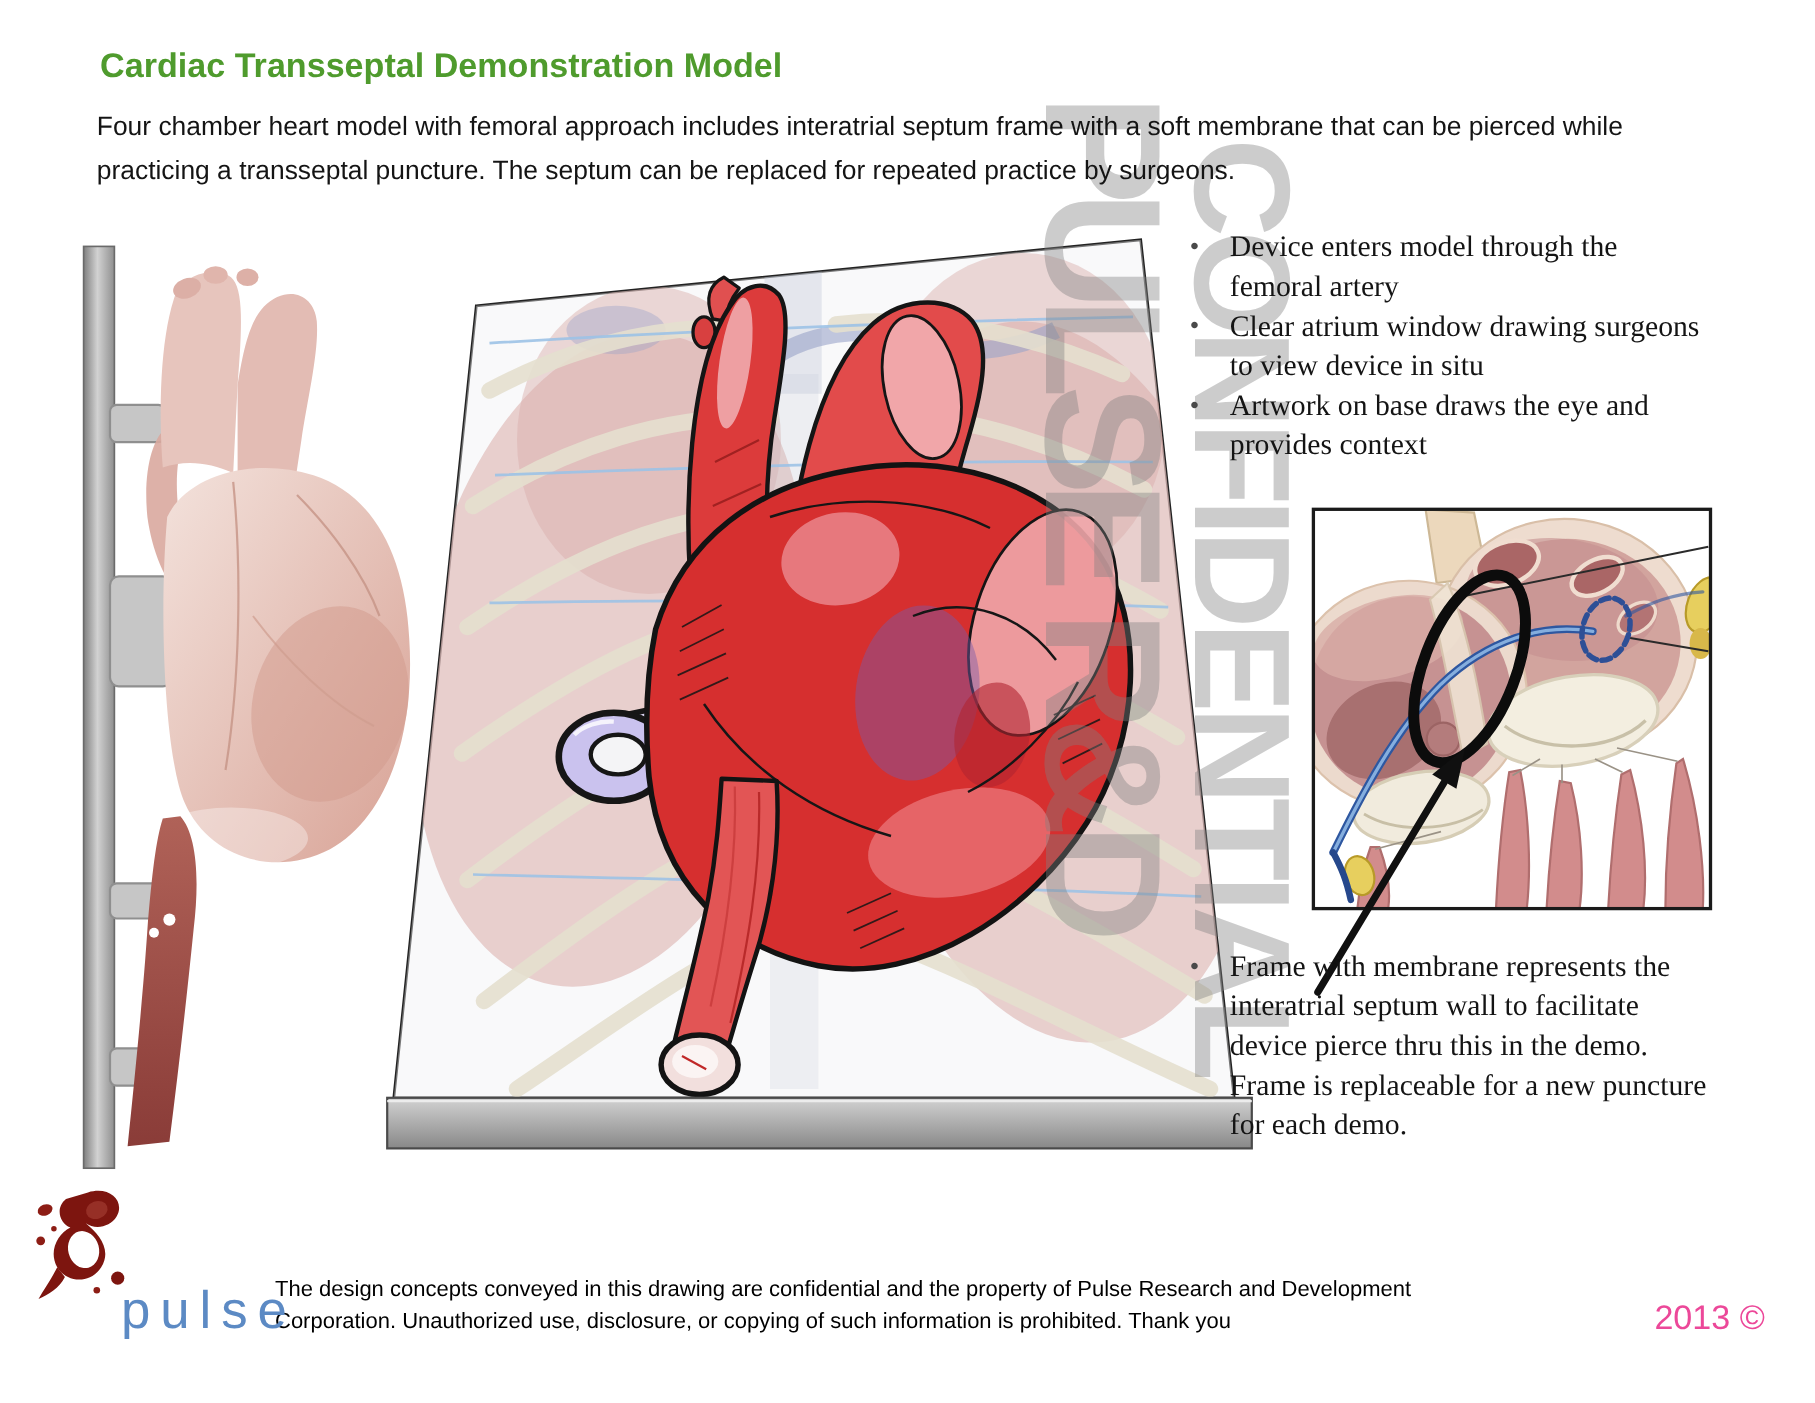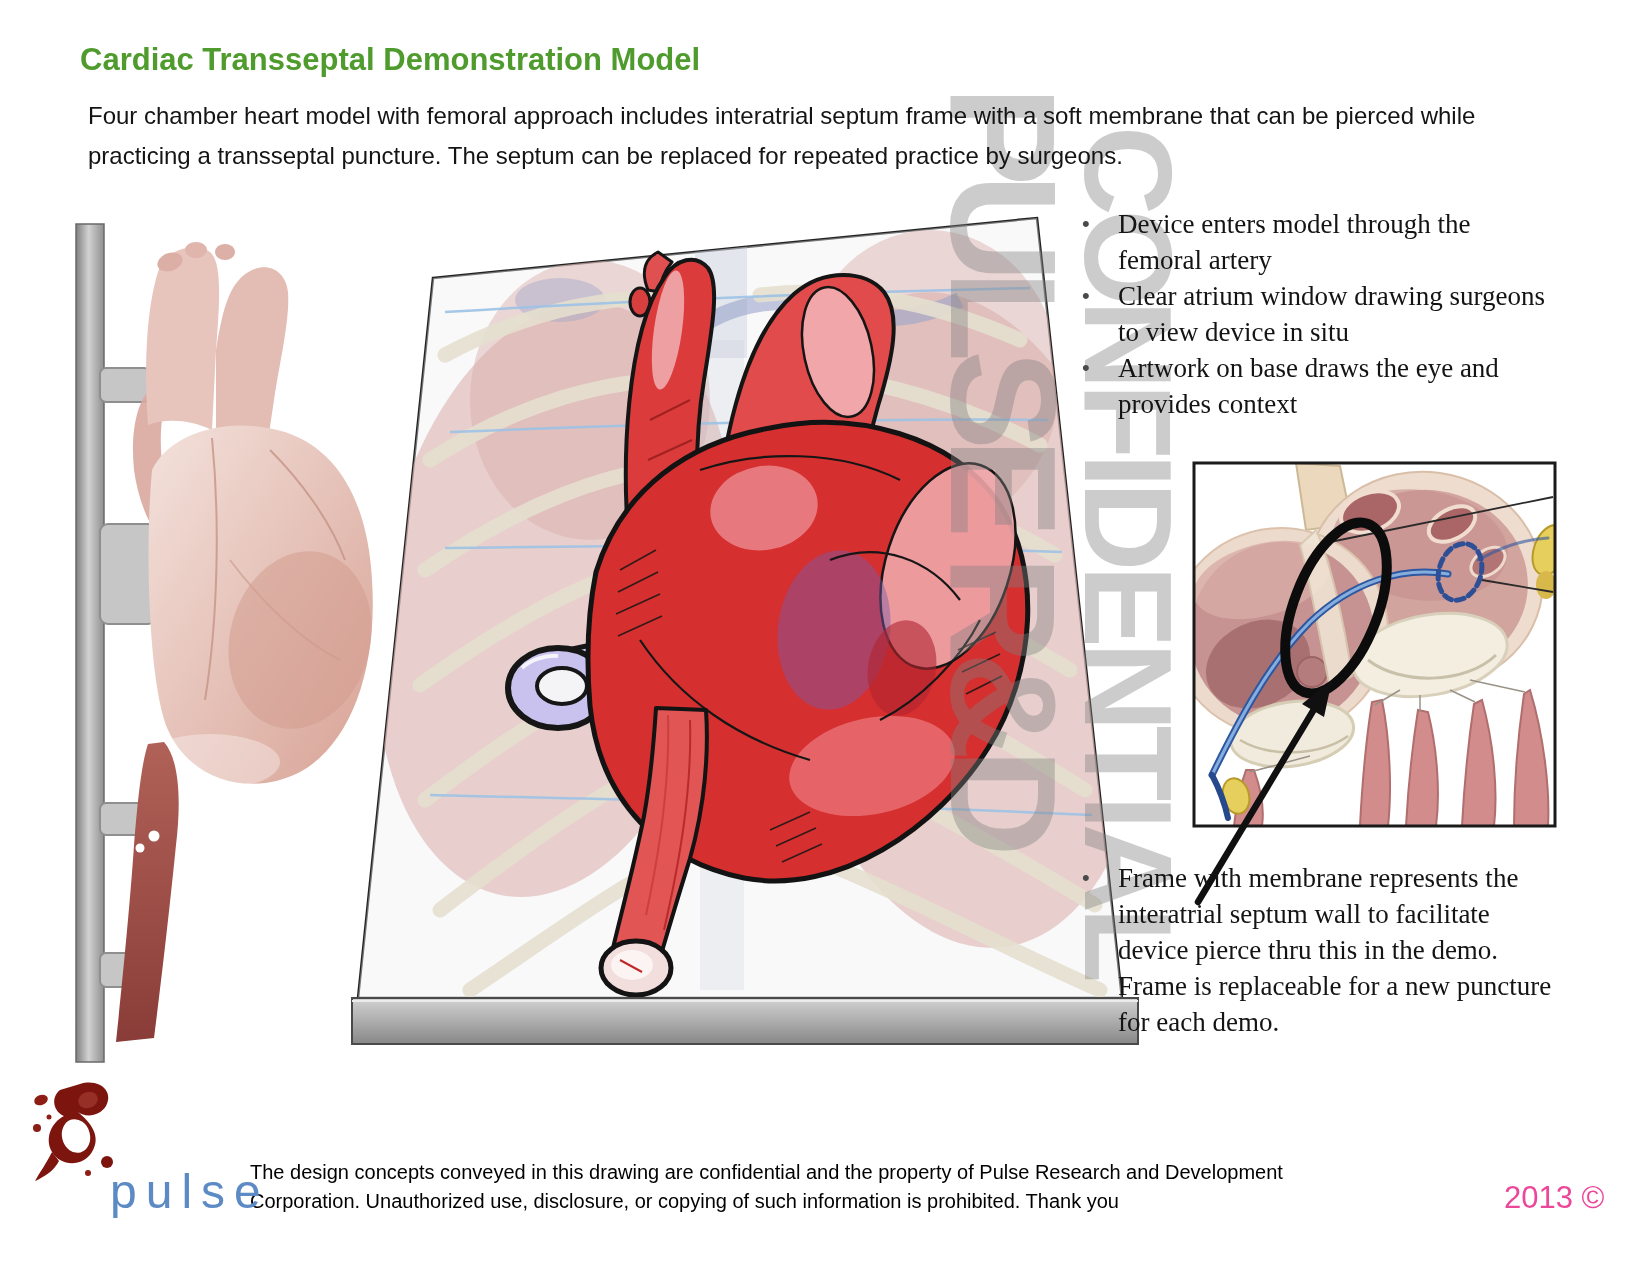--- a/index.html
+++ b/index.html
@@ -1,20 +1,20 @@
 <!DOCTYPE html>
 <html><head>
 <meta charset="utf-8">
 <style>
   html,body{margin:0;padding:0;background:#ffffff;}
   #page{position:relative;width:1650px;height:1275px;background:#ffffff;overflow:hidden;
         font-family:"Liberation Sans",sans-serif;color:#151515;}
   .abs{position:absolute;}
   
-  #title{left:80px;top:42px;font-size:31px;font-weight:700;color:#4f9b2d;z-index:4;}
+  #title{left:91px;top:42px;font-size:31px;font-weight:700;color:#4f9b2d;z-index:4;}
   #para{left:88px;top:96px;width:1458px;font-size:24px;line-height:40px;color:#141414;z-index:4;}
   .bullet-list{z-index:4;font-size:27px;line-height:36px;color:#141414;}
   #bullets-right{left:1080px;top:206px;width:468px;}
   #bullet-frame-wrap{left:1080px;top:860px;width:478px;}
   .bullet-row{display:flex;align-items:flex-start;margin-bottom:0px;}
   .bullet-dot{width:36px;flex:0 0 36px;font-size:22px;line-height:36px;color:#4a4a4a;text-align:left;padding-left:2px;}
   .bullet-text{flex:1;font-family:Liberation Serif, serif;}
   
   .wm{writing-mode:vertical-rl;font-weight:700;line-height:1;color:rgba(128,128,128,0.40);
       z-index:2;user-select:none;white-space:nowrap;}

